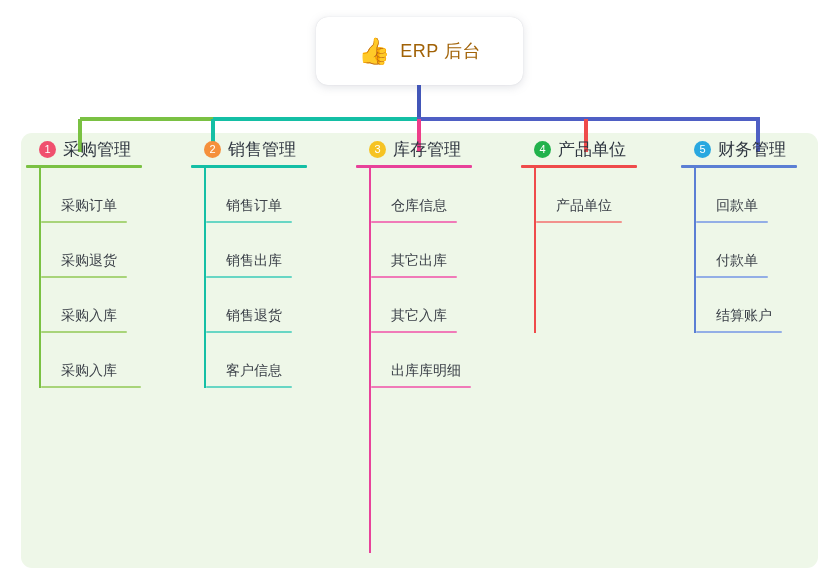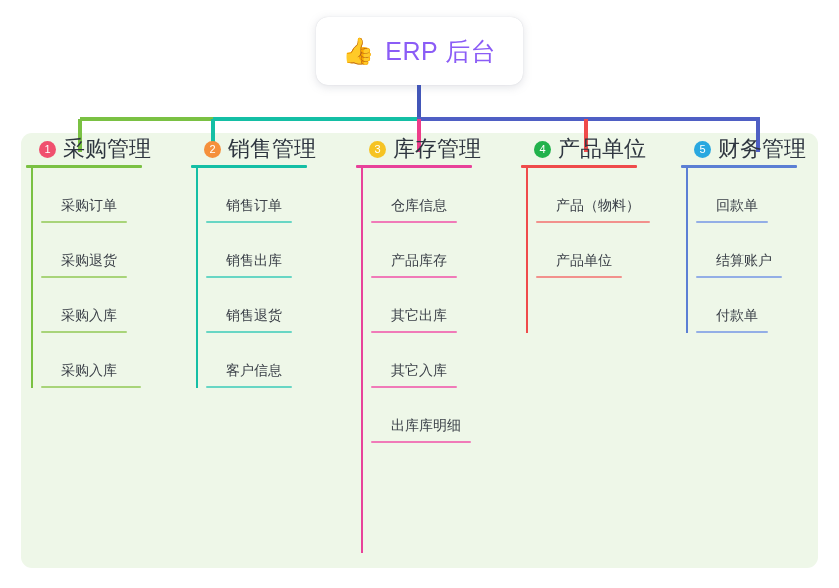--- a/index.html
+++ b/index.html
@@ -43,22 +43,22 @@
     display: flex;
     align-items: center;
     gap: 10px;
   }
   #root-emoji {
     font-size: 26px;
     line-height: 1;
     display: inline-block;
   }
   #root-title {
-    font-size: 25px;
-    color: #8b5cf6;
+    font-size: 18px;
+    color: #a16207;
     letter-spacing: 0.5px;
     white-space: nowrap;
   }
 
   
   #connectors {
     position: absolute;
     left: 0; top: 0;
     width: 839px;
     height: 588px;
@@ -103,33 +103,33 @@
     height: 17px;
     border-radius: 50%;
     color: #ffffff;
     font-size: 11px;
     line-height: 17px;
     text-align: center;
     font-weight: normal;
     flex: 0 0 auto;
   }
   .branch-title {
-    font-size: 22px;
+    font-size: 17px;
     color: #2f3640;
     white-space: nowrap;
   }
   .branch-rule {
     height: 3px;
     margin-left: 5px;
     border-radius: 1px;
   }
   .branch-body {
     position: relative;
-    margin-left: 10px;
-    padding-left: 8px;
+    margin-left: 18px;
+    padding-left: 0;
   }
   .spine {
     position: absolute;
     left: 0;
     top: 0;
     width: 2px;
   }
   .node {
     position: relative;
     height: 55px;
@@ -239,24 +239,20 @@
           <span class="branch-title">库存管理</span>
         </div>
         <div class="branch-rule" style="width: 116px; background: rgb(232, 66, 154);"></div>
         <div class="branch-body">
           <div class="spine" style="background: rgb(232, 66, 154); height: 385px;"></div>
           <div class="node">
             <span class="node-label">仓库信息</span>
             <div class="node-rule" style="width: 86px; background: rgb(240, 122, 184);"></div>
           </div>
           <div class="node">
-            <span class="node-label">产品库存</span>
-            <div class="node-rule" style="width: 86px; background: rgb(240, 122, 184);"></div>
-          </div>
-          <div class="node">
             <span class="node-label">其它出库</span>
             <div class="node-rule" style="width: 86px; background: rgb(240, 122, 184);"></div>
           </div>
           <div class="node">
             <span class="node-label">其它入库</span>
             <div class="node-rule" style="width: 86px; background: rgb(240, 122, 184);"></div>
           </div>
           <div class="node">
             <span class="node-label">出库库明细</span>
             <div class="node-rule" style="width: 100px; background: rgb(240, 122, 184);"></div>
@@ -265,46 +261,42 @@
       </div>
       <div class="branch" style="width: 160px;">
         <div class="branch-head">
           <span class="badge" style="background: rgb(34, 178, 76);">4</span>
           <span class="branch-title">产品单位</span>
         </div>
         <div class="branch-rule" style="width: 116px; background: rgb(239, 75, 75);"></div>
         <div class="branch-body">
           <div class="spine" style="background: rgb(239, 75, 75); height: 165px;"></div>
           <div class="node">
-            <span class="node-label">产品（物料）</span>
-            <div class="node-rule" style="width: 114px; background: rgb(242, 145, 140);"></div>
-          </div>
-          <div class="node">
             <span class="node-label">产品单位</span>
             <div class="node-rule" style="width: 86px; background: rgb(242, 145, 140);"></div>
           </div>
         </div>
       </div>
       <div class="branch" style="width: 142px;">
         <div class="branch-head">
           <span class="badge" style="background: rgb(41, 168, 224);">5</span>
           <span class="branch-title">财务管理</span>
         </div>
         <div class="branch-rule" style="width: 116px; background: rgb(91, 127, 212);"></div>
         <div class="branch-body">
           <div class="spine" style="background: rgb(91, 127, 212); height: 165px;"></div>
           <div class="node">
             <span class="node-label">回款单</span>
             <div class="node-rule" style="width: 72px; background: rgb(147, 174, 230);"></div>
           </div>
           <div class="node">
+            <span class="node-label">付款单</span>
+            <div class="node-rule" style="width: 72px; background: rgb(147, 174, 230);"></div>
+          </div>
+          <div class="node">
             <span class="node-label">结算账户</span>
             <div class="node-rule" style="width: 86px; background: rgb(147, 174, 230);"></div>
           </div>
-          <div class="node">
-            <span class="node-label">付款单</span>
-            <div class="node-rule" style="width: 72px; background: rgb(147, 174, 230);"></div>
-          </div>
         </div>
       </div>
     </div>
 
 </div>
 
 </body></html>

